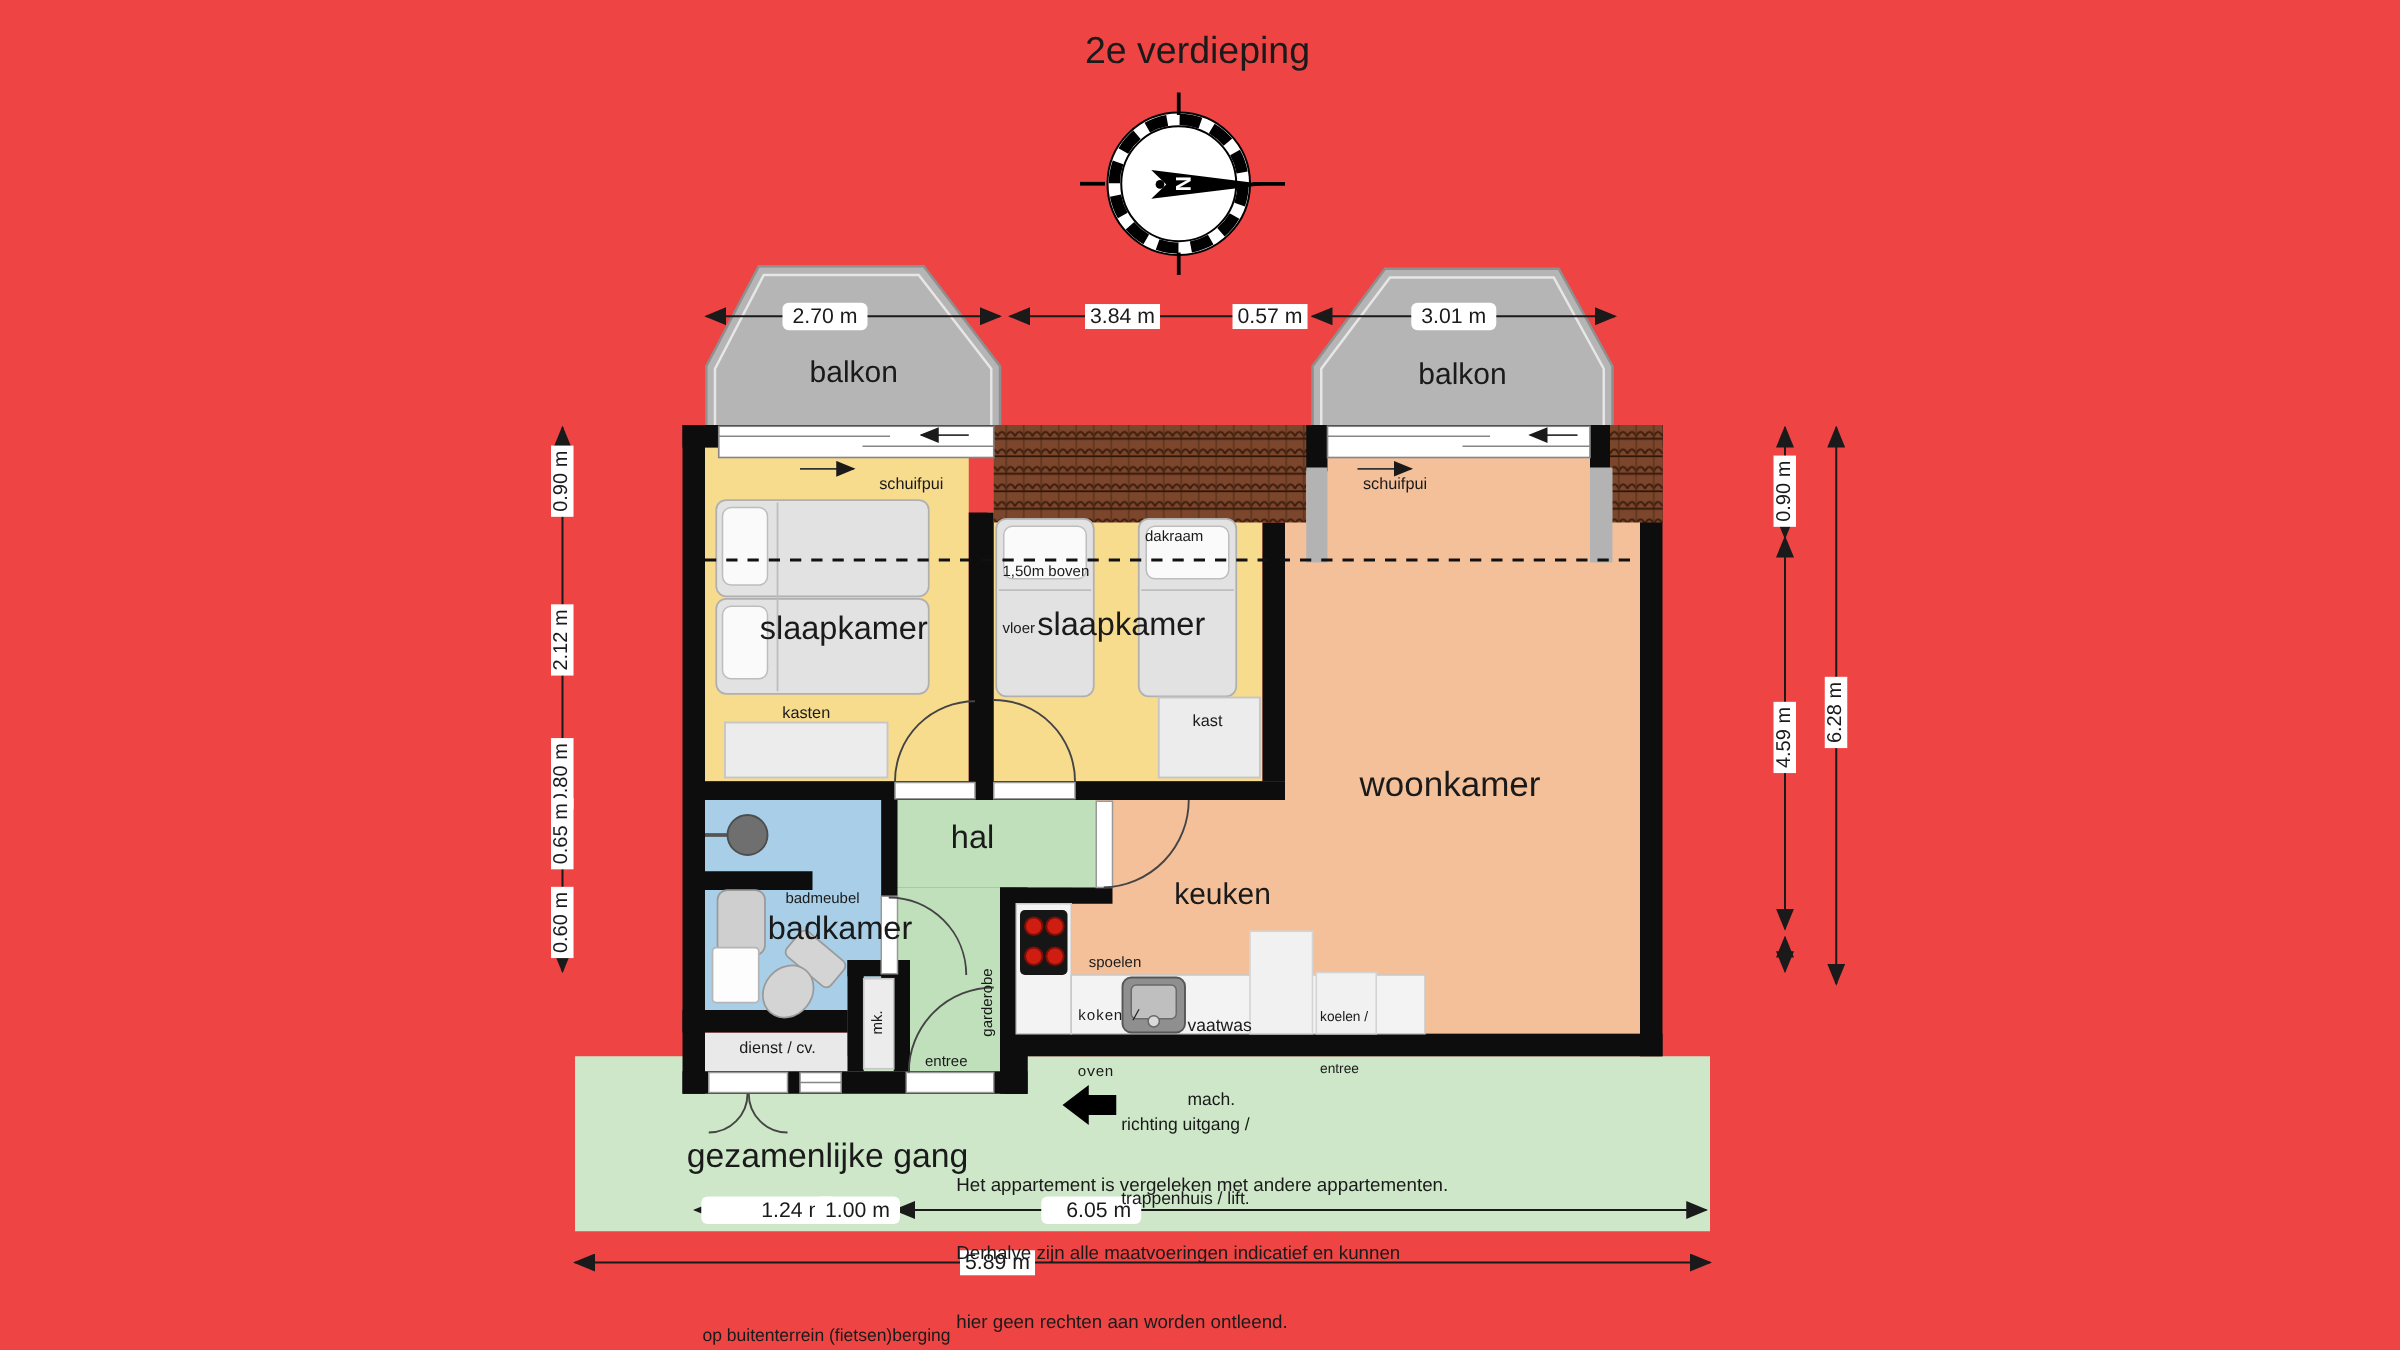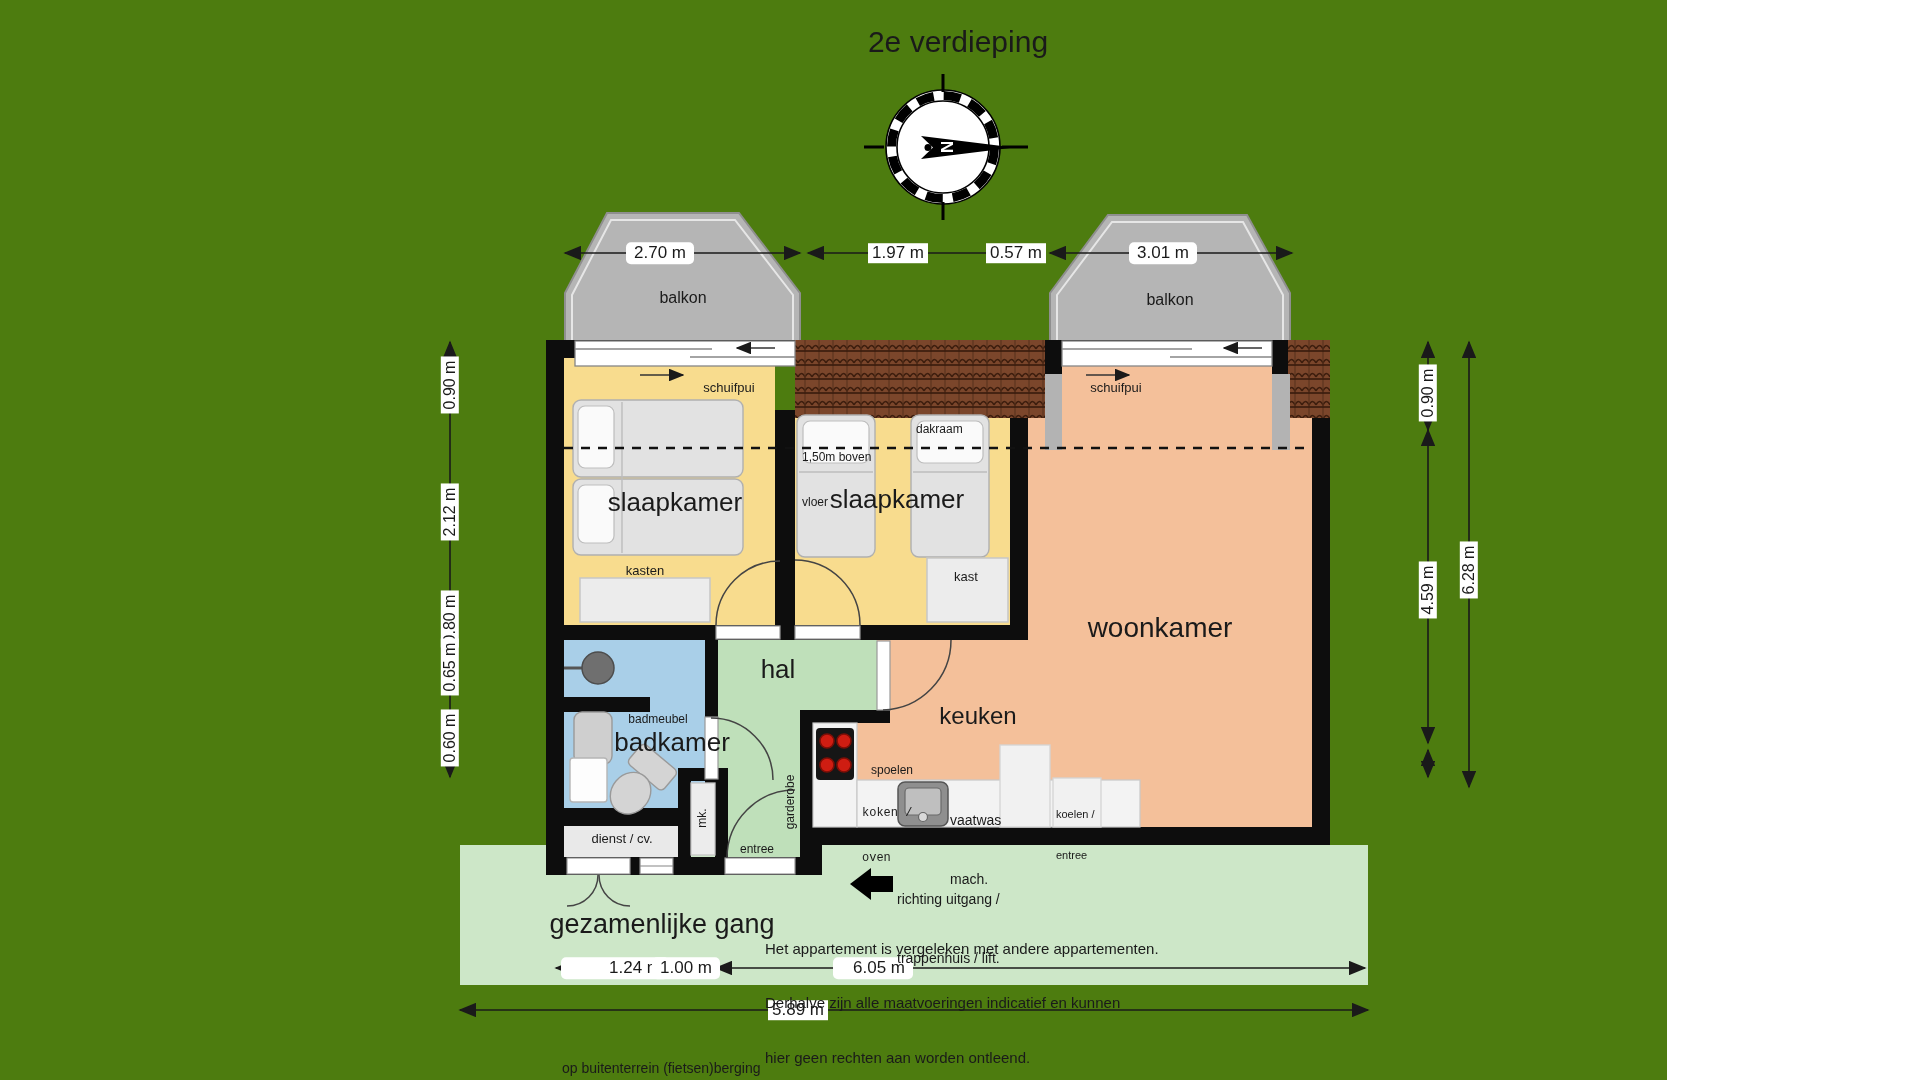--- a/index.html
+++ b/index.html
@@ -1,26 +1,26 @@
 <!DOCTYPE html>
 <html><head>
 <meta charset="utf-8">
 <style>
   html,body{margin:0;padding:0;background:#fff;}
-  #stage{position:relative;width:1667px;height:1080px;background:#4d7c0f;overflow:hidden;
+  #stage{position:relative;width:1920px;height:1080px;background:#ef4444;overflow:hidden;
          font-family:"Liberation Sans",sans-serif;color:#1a1a1a;}
   #plan-svg{position:absolute;left:0;top:0;}
   .lbl{position:absolute;transform:translate(-50%,-50%);white-space:pre;color:#1a1a1a;line-height:1.15;}
   .rot{transform:translate(-50%,-50%) rotate(-90deg);}
   .tl{position:absolute;transform:none;white-space:pre;color:#1a1a1a;}
   .tl span{display:block;}
   .pill{background:#fff;border-radius:5px;padding:1px 8px;}
   .bgw{background:#fff;padding:0 4px;}
   .f30{font-size:30px;} .f28{font-size:28px;} .f27{font-size:27px;} .f26{font-size:26px;}
-  .f24{font-size:24px;} .f20{font-size:16px;text-align:right;} .f17{font-size:17px;} .f16{font-size:16px;}
+  .f24{font-size:24px;} .f20{font-size:24px;text-align:right;} .f17{font-size:17px;} .f16{font-size:16px;}
   .f15{font-size:15px;line-height:1.22;} .f14{font-size:14px;line-height:1.4;}
   .f13{font-size:13px;} .f12{font-size:12px;line-height:1.25;} .f11{font-size:11px;line-height:1.25;}
   .nwhite{color:#fff;font-weight:bold;}
 </style>
 </head>
 <body>
 
 <div id="stage">
 
 <svg id="plan-svg" width="1920" height="1080" viewBox="0 0 1920 1080">
@@ -224,21 +224,21 @@
   <path d="M893 876 L871 876 L871 868 L850 884 L871 900 L871 892 L893 892 Z" fill="#000"></path>
 </svg>
 
 <div class="lbl f30" style="left:958px;top:42px;">2e verdieping</div>
 <div class="lbl f17 nwhite" style="left:946px;top:147px;transform:translate(-50%,-50%) rotate(90deg);">N</div>
 
 <div class="lbl f20" style="left:683px;top:298px;">balkon</div>
 <div class="lbl f20" style="left:1170px;top:300px;">balkon</div>
 
 <div class="lbl f17 pill" style="left:660px;top:253px;">2.70 m</div>
-<div class="lbl f17 bgw" style="left:898px;top:253px;">1.97 m</div>
+<div class="lbl f17 bgw" style="left:898px;top:253px;">3.84 m</div>
 <div class="lbl f17 bgw" style="left:1016px;top:253px;">0.57 m</div>
 <div class="lbl f17 pill" style="left:1163px;top:253px;">3.01 m</div>
 
 <div class="lbl rot f16 bgw" style="left:450px;top:385px;">0.90 m</div>
 <div class="lbl rot f16 bgw" style="left:450px;top:512px;">2.12 m</div>
 <div class="lbl rot f16 bgw" style="left:450px;top:619px;">0.80 m</div>
 <div class="lbl rot f16 bgw" style="left:450px;top:667px;">0.65 m</div>
 <div class="lbl rot f16 bgw" style="left:450px;top:738px;">0.60 m</div>
 
 <div class="lbl rot f16 bgw" style="left:1428px;top:393px;">0.90 m</div>

